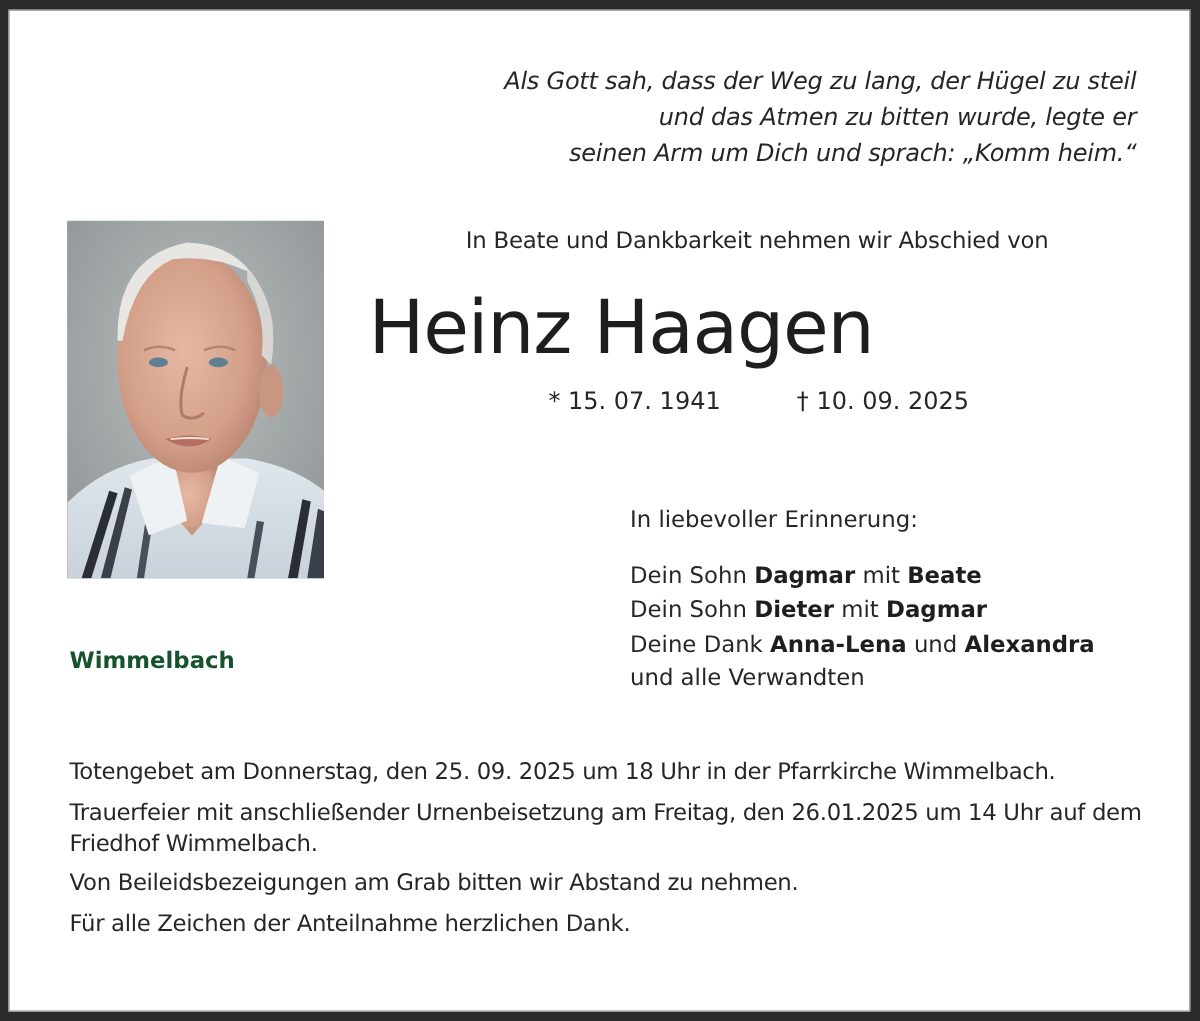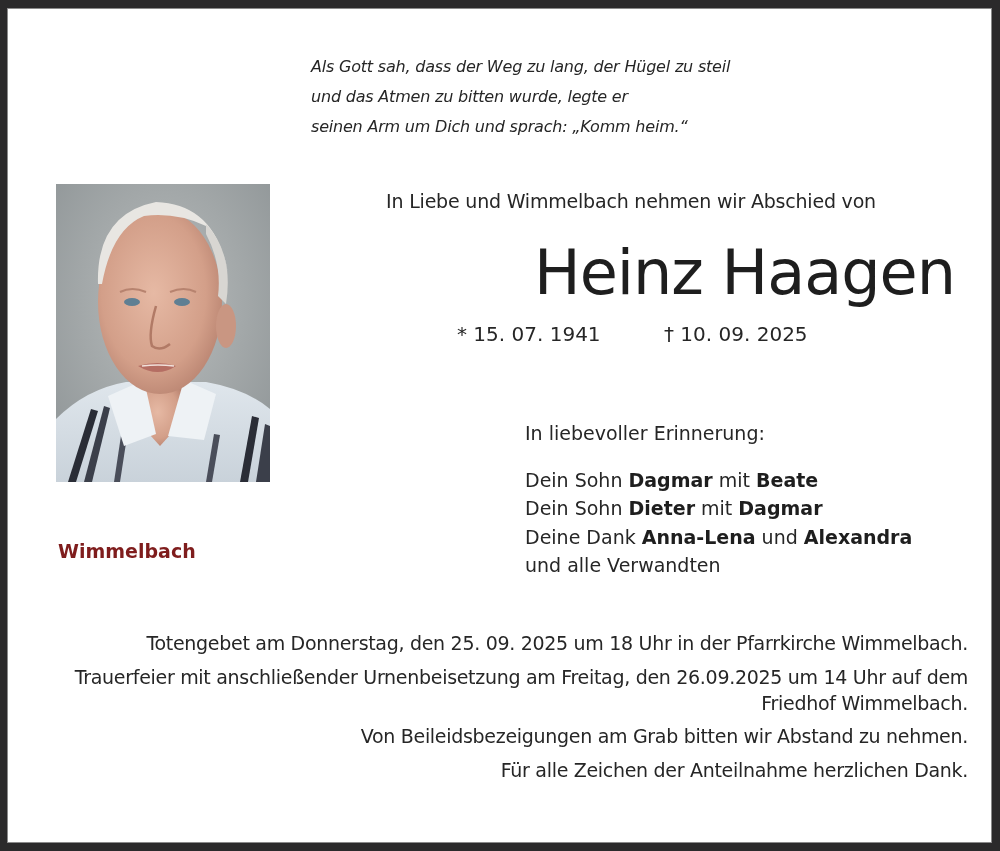--- a/index.html
+++ b/index.html
@@ -13,40 +13,40 @@
   }
   .sheet {
     position: absolute;
     left: 7px; top: 8px;
     width: 985px; height: 835px;
     background: #ffffff;
     box-shadow: inset 0 0 0 1px #8a8a8a;
   }
   .abs { position: absolute; }
   .verse {
-    left: 304px; top: 44px; width: 648px;
-    text-align: left;
+    left: 292px; top: 44px; width: 648px;
+    text-align: right;
     font-style: italic;
-    font-size: 16px;
+    font-size: 20px;
     line-height: 30px;
     color: #262626;
     letter-spacing: -0.2px;
   }
   .verse div { white-space: nowrap; }
   .intro {
     left: 300px; top: 182px; width: 648px;
     text-align: center;
     font-size: 19px;
     color: #262626;
     white-space: nowrap;
     letter-spacing: -0.2px;
   }
   .name {
     left: 300px; top: 225px; width: 648px;
-    text-align: right;
+    text-align: left;
     font-size: 62px;
     line-height: 80px;
     color: #1e1e1e;
     letter-spacing: -1px;
     white-space: nowrap;
   }
   .dates {
     left: 300px; top: 314px; width: 648px;
     font-size: 20px;
     color: #262626;
@@ -58,54 +58,53 @@
     left: 49px; top: 176px;
     width: 214px; height: 298px;
     overflow: hidden;
     background: linear-gradient(180deg, #8e9496 0%, #a3a9aa 45%, #c2c6c6 100%);
   }
   .photo svg { display: block; }
   .place {
     left: 51px; top: 532px;
     font-size: 19px;
     font-weight: bold;
-    color: #7f1d1d;
+    color: #14532d;
     white-space: nowrap;
   }
   .family {
     left: 518px; top: 411px;
     font-size: 19px;
     line-height: 28.5px;
     color: #262626;
     white-space: nowrap;
   }
   .family .lead { margin-bottom: 18px; }
   .family b { font-weight: bold; color: #1e1e1e; }
   .info {
     left: 51px; top: 622px; width: 910px;
     font-size: 19px;
     color: #262626;
     letter-spacing: -0.3px;
-    text-align: right;
   }
   .info p { margin: 0 0 7px 0; line-height: 27px; }
   .info p.tight { line-height: 26px; }
 </style>
 </head>
 <body>
 
 <div class="sheet">
 
   <div class="abs verse">
     <div>Als Gott sah, dass der Weg zu lang, der Hügel zu steil</div>
     <div>und das Atmen zu bitten wurde, legte er</div>
     <div>seinen Arm um Dich und sprach: „Komm heim.“</div>
   </div>
 
-  <div class="abs intro">In Liebe und Wimmelbach nehmen wir Abschied von</div>
+  <div class="abs intro">In Beate und Dankbarkeit nehmen wir Abschied von</div>
 
   <div class="abs name">Heinz Haagen</div>
 
   <div class="abs dates">
     <span class="birth">* 15. 07. 1941</span>
     <span class="death">† 10. 09. 2025</span>
   </div>
 
   <div class="abs photo" role="img" aria-label="Portrait of an elderly man with white hair, wearing a light blue striped collared shirt, against a grey backdrop">
     <svg width="214" height="298" viewBox="0 0 214 298" xmlns="http://www.w3.org/2000/svg">
@@ -154,18 +153,18 @@
   <div class="abs family">
     <div class="lead">In liebevoller Erinnerung:</div>
     <div><span>Dein Sohn </span><b>Dagmar</b><span> mit </span><b>Beate</b></div>
     <div><span>Dein Sohn </span><b>Dieter</b><span> mit </span><b>Dagmar</b></div>
     <div><span>Deine Dank </span><b>Anna-Lena</b><span> und </span><b>Alexandra</b></div>
     <div>und alle Verwandten</div>
   </div>
 
   <div class="abs info">
     <p>Totengebet am Donnerstag, den 25. 09. 2025 um 18 Uhr in der Pfarrkirche Wimmelbach.</p>
-    <p class="tight">Trauerfeier mit anschließender Urnenbeisetzung am Freitag, den 26.09.2025 um 14 Uhr auf dem Friedhof Wimmelbach.</p>
+    <p class="tight">Trauerfeier mit anschließender Urnenbeisetzung am Freitag, den 26.01.2025 um 14 Uhr auf dem Friedhof Wimmelbach.</p>
     <p>Von Beileidsbezeigungen am Grab bitten wir Abstand zu nehmen.</p>
     <p>Für alle Zeichen der Anteilnahme herzlichen Dank.</p>
   </div>
 
 </div>
 
 </body></html>

